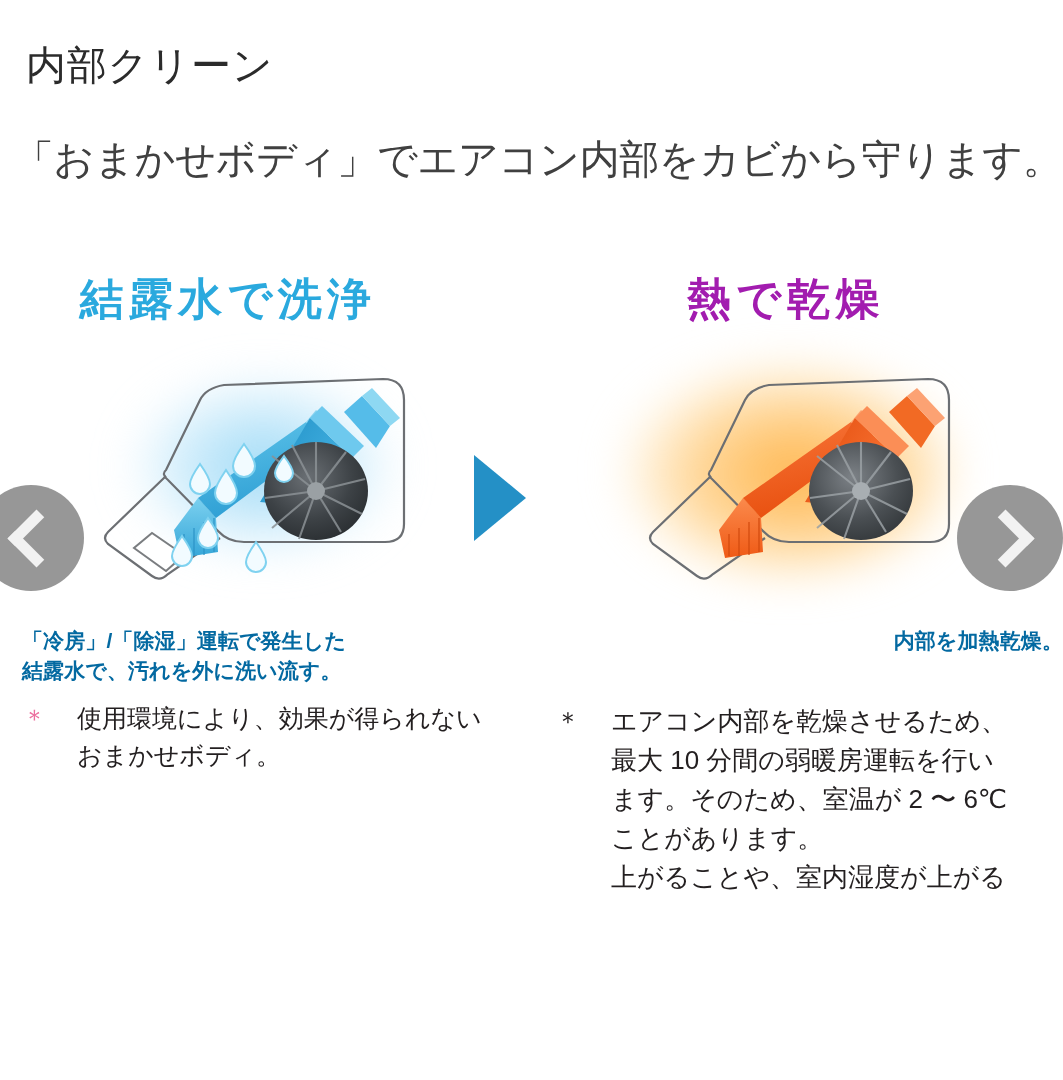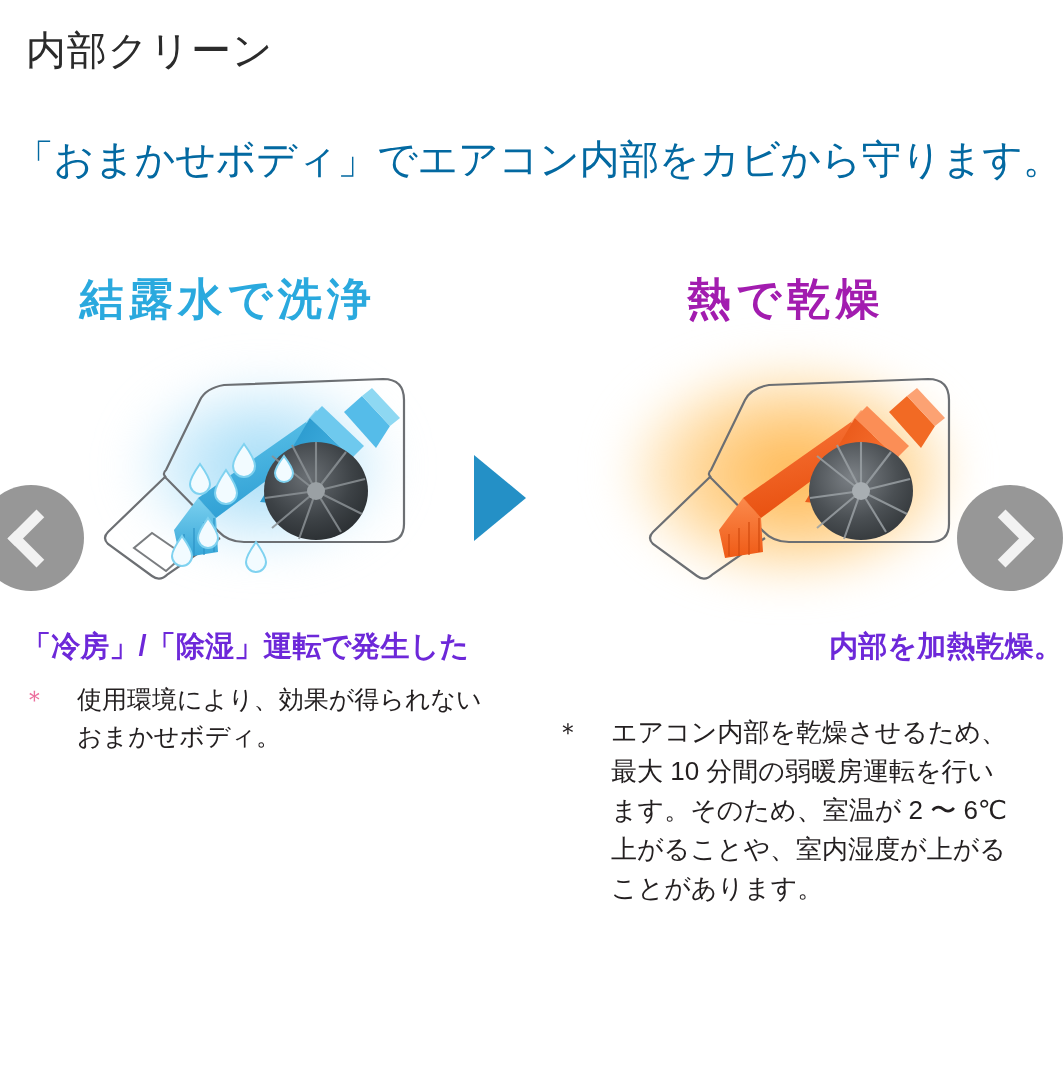--- a/index.html
+++ b/index.html
@@ -25,35 +25,35 @@
   
   .header {
     position: absolute;
     left: 0;
     top: 0;
     width: 1063px;
   }
   .page-title {
     position: absolute;
     left: 26px;
-    top: 28px;
+    top: 43px;
     font-size: 40px;
     line-height: 1.1;
     letter-spacing: 0.02em;
     color: #2b2b2b;
     white-space: nowrap;
   }
   .page-subtitle {
     position: absolute;
     left: 14px;
     top: 136px;
     font-size: 40px;
     line-height: 1.15;
     letter-spacing: -0.01em;
-    color: #0369a1;
+    color: #404040;
     white-space: nowrap;
   }
 
   
   .panels {
     position: absolute;
     left: 0;
     top: 248px;
     width: 993px;
     height: 700px;
@@ -116,25 +116,25 @@
   .casing { position: absolute; left: 0; top: 0; width: 400px; height: 240px; }
 
   
   .caption {
     position: absolute;
   }
   .panel-left .caption  { left: 22px; top: 378px; width: 470px; }
   .panel-right .caption { left: 0px;  top: 378px; width: 530px; }
 
   .caption-main {
-    font-size: 29px;
+    font-size: 21px;
     font-weight: bold;
     line-height: 1.42;
     letter-spacing: 0.005em;
-    color: #6d28d9;
+    color: #0369a1;
     white-space: nowrap;
   }
   .panel-right .caption-main {
     text-align: right;
     padding-left: 20px;
   }
 
   .note {
     margin-top: 14px;
     display: flex;
@@ -281,20 +281,21 @@
               <path d="M208 190 q10 14 10 20 a10 10 0 0 1 -20 0 q0 -6 10 -20 Z"></path>
               <path d="M236 104 q9 12 9 17 a9 9 0 0 1 -18 0 q0 -5 9 -17 Z"></path>
             </g>
           </svg>
         </div>
       </div>
 
       <div class="caption">
         <div class="caption-main">
           <span class="cline">「冷房」/「除湿」運転で発生した</span><br>
+          <span class="cline">結露水で、汚れを外に洗い流す。</span>
         </div>
         <div class="note">
           <span class="note-mark pink">＊</span>
           <span class="note-body">
             <span class="nline">使用環境により、効果が得られない</span>
             <span class="nline">おまかせボディ。</span>
           </span>
         </div>
       </div>
     </div>
@@ -371,22 +372,22 @@
       <div class="caption">
         <div class="caption-main">
           <span class="cline">内部を加熱乾燥。</span>
         </div>
         <div class="note">
           <span class="note-mark dark">＊</span>
           <span class="note-body">
             <span class="nline">エアコン内部を乾燥させるため、</span>
             <span class="nline">最大 10 分間の弱暖房運転を行い</span>
             <span class="nline">ます。そのため、室温が 2 〜 6℃</span>
+            <span class="nline">ことがあります。</span>
             <span class="nline">上がることや、室内湿度が上がる</span>
-            <span class="nline">ことがあります。</span>
           </span>
         </div>
       </div>
     </div>
 
   </div>
 
   <div class="center-arrow"></div>
 
   <div class="carousel-btn carousel-prev">

